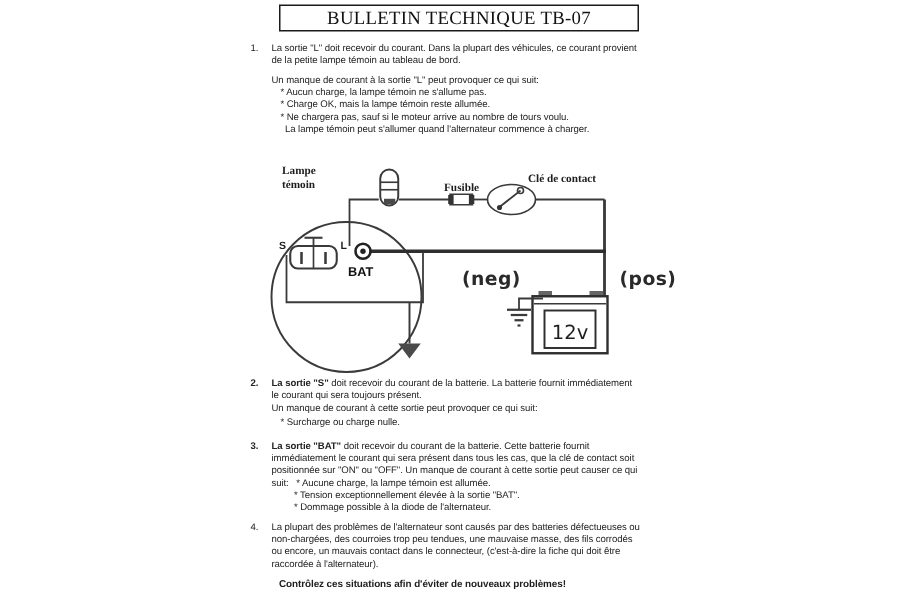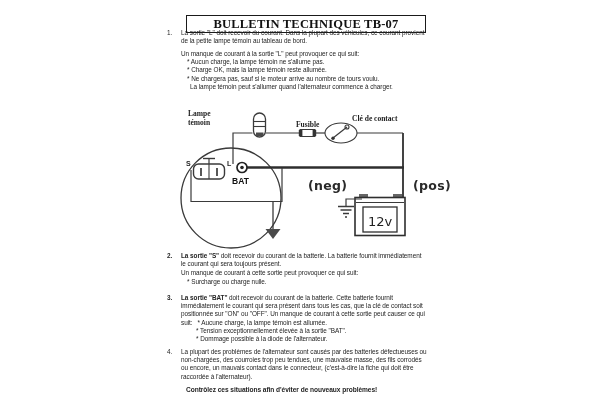--- a/index.html
+++ b/index.html
@@ -1,21 +1,21 @@
 <!DOCTYPE html>
 <html><head>
 <meta charset="utf-8">
 <style>
   html,body{margin:0;padding:0;background:#ffffff;}
   #page{position:relative;width:600px;height:400px;background:#ffffff;overflow:hidden;
         font-family:"Liberation Sans",sans-serif;color:#222;}
   
-  .title-box{position:absolute;left:186px;top:15px;width:238px;height:16px;
+  .title-box{position:absolute;left:186px;top:3px;width:238px;height:16px;
              border:1.4px solid #1a1a1a;display:flex;align-items:center;justify-content:center;
-             font-family:"Liberation Serif",serif;font-weight:bold;font-size:12.5px;
+             font-family:"Liberation Serif",serif;font-weight:normal;font-size:12.5px;
              letter-spacing:.2px;color:#111;}
   
   .item{position:absolute;font-size:6.4px;line-height:8.2px;letter-spacing:-.05px;
         white-space:nowrap;color:#242424;}
   .num{position:absolute;left:167px;font-size:6.4px;color:#242424;}
   .num.b{font-weight:bold;}
   .ln{white-space:nowrap;}
   .gap{margin-top:4.5px;}
   .ind{padding-left:6px;}
   .ind2{padding-left:9px;}

